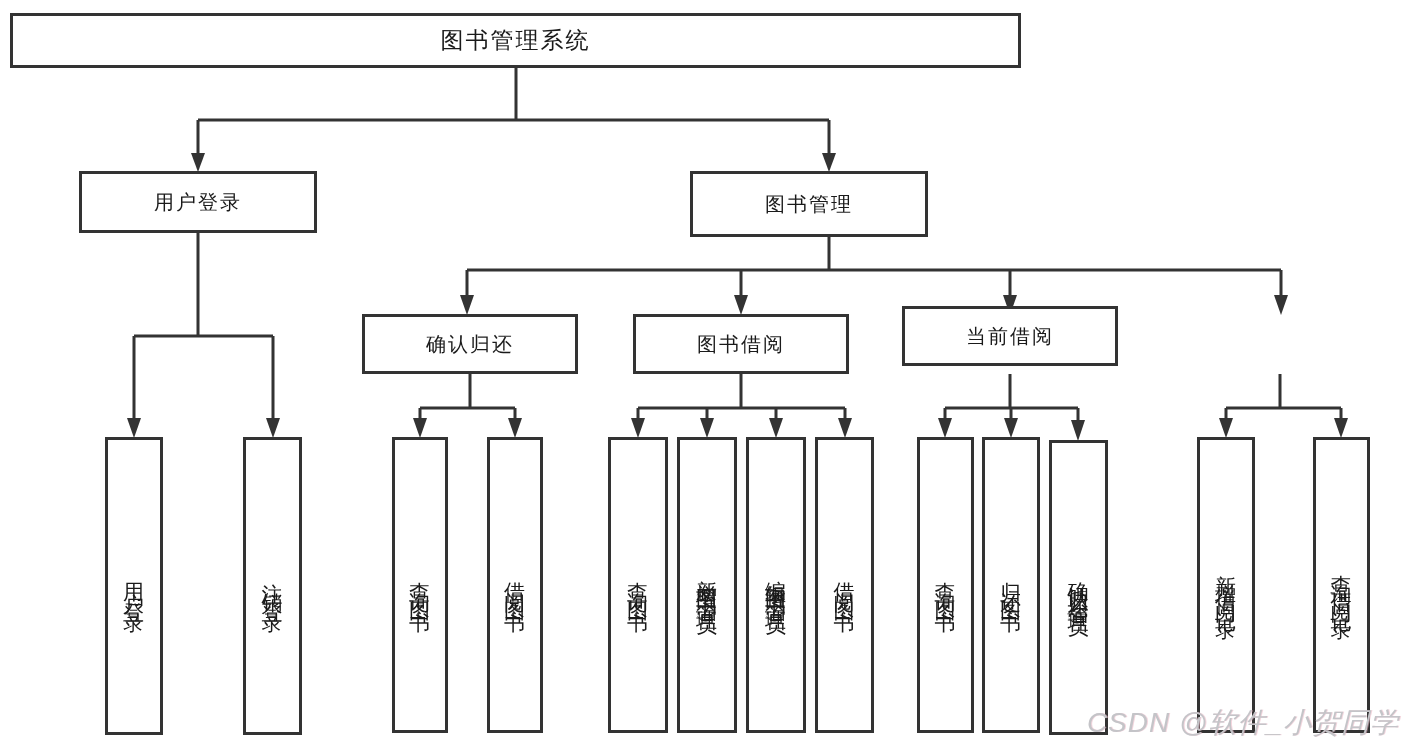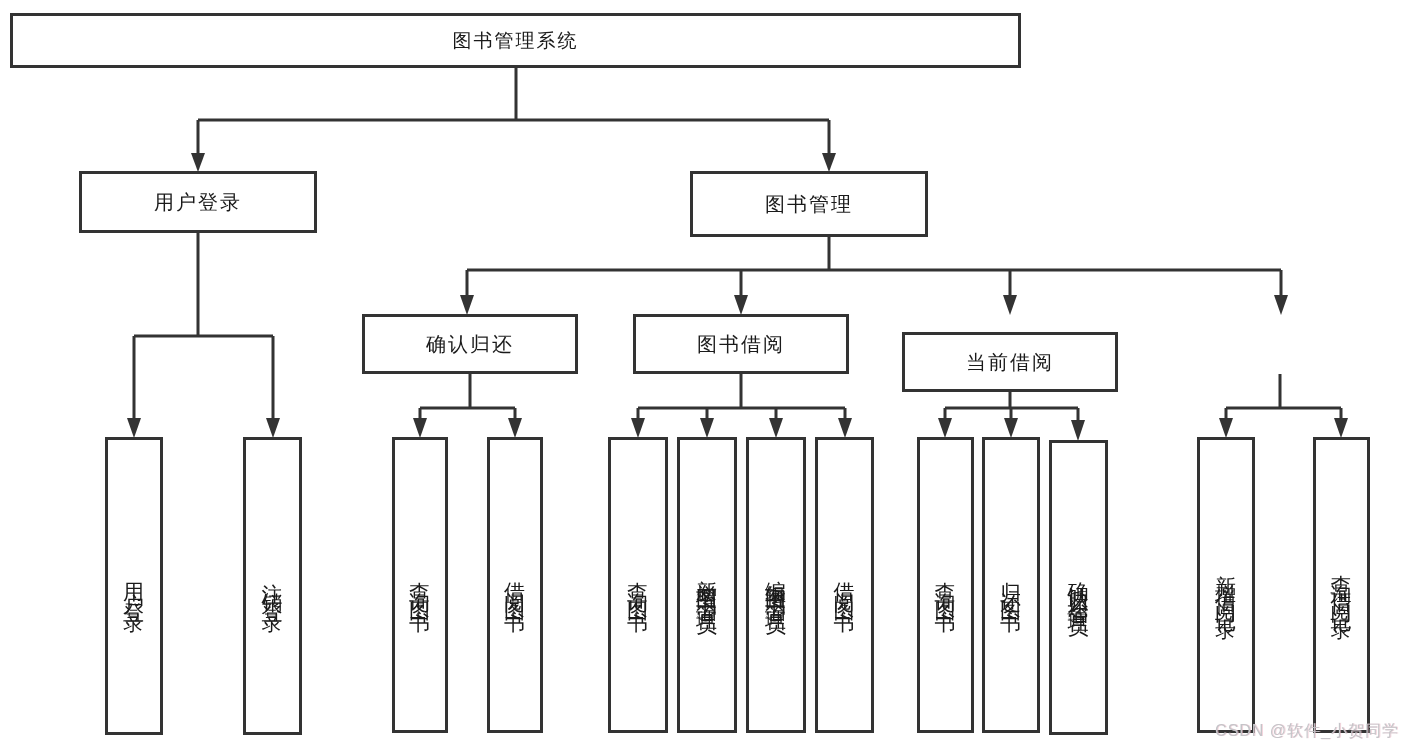--- a/index.html
+++ b/index.html
@@ -16,33 +16,34 @@
   }
   #wires{position:absolute;left:0;top:0;z-index:1;}
   #wires path{stroke:var(--line);stroke-width:3;fill:none;}
   #wires polygon{fill:var(--line);stroke:none;}
   .node{
     position:absolute;box-sizing:border-box;border:3px solid var(--line);
     background:var(--bg);display:flex;align-items:center;justify-content:center;
     z-index:2;
   }
   .hnode{font-size:20px;letter-spacing:2px;}
-  .root{font-size:19px;}
+  .root{font-size:23px;}
   .vnode span{
     writing-mode:vertical-rl;text-orientation:mixed;
     font-size:21px;line-height:1;letter-spacing:10px;
     white-space:nowrap;
   }
   .vnode.mid span{letter-spacing:9px;}
   .vnode.tight span{letter-spacing:5px;}
   #watermark{
     position:absolute;right:6px;bottom:5px;z-index:3;
-    font-size:16px;color:var(--wm);letter-spacing:1px;
+    font-size:28px;color:var(--wm);letter-spacing:1px;
     text-shadow:1px 0 0 rgba(235,180,195,.55);
     font-family:"Liberation Sans","DejaVu Sans",sans-serif;
+    font-style:italic;
   }
 </style>
 </head>
 <body>
 
 <div id="stage">
 
   <svg id="wires" width="1405" height="747" aria-hidden="true">
 
     <path d="M516 68 V120 M198 120 H829 M198 120 V154 M829 120 V154"></path>
@@ -89,21 +90,21 @@
   <div class="node hnode" style="left:690px;top:171px;width:238px;height:66px;">
     <span>图书管理</span>
   </div>
 
   <div class="node hnode" style="left:362px;top:314px;width:216px;height:60px;">
     <span>确认归还</span>
   </div>
   <div class="node hnode" style="left:633px;top:314px;width:216px;height:60px;text-align:center;">
     <span>图书借阅</span>
   </div>
-  <div class="node hnode" style="left:902px;top:332px;width:216px;height:60px;">
+  <div class="node hnode" style="left:902px;top:306px;width:216px;height:60px;">
     <span>当前借阅</span>
   </div>
 
   <div class="node vnode" style="left:105px;top:437px;width:58px;height:298px;">
     <span>用户登录</span>
   </div>
   <div class="node vnode" style="left:243px;top:437px;width:59px;height:298px;">
     <span>注销登录</span>
   </div>
 

